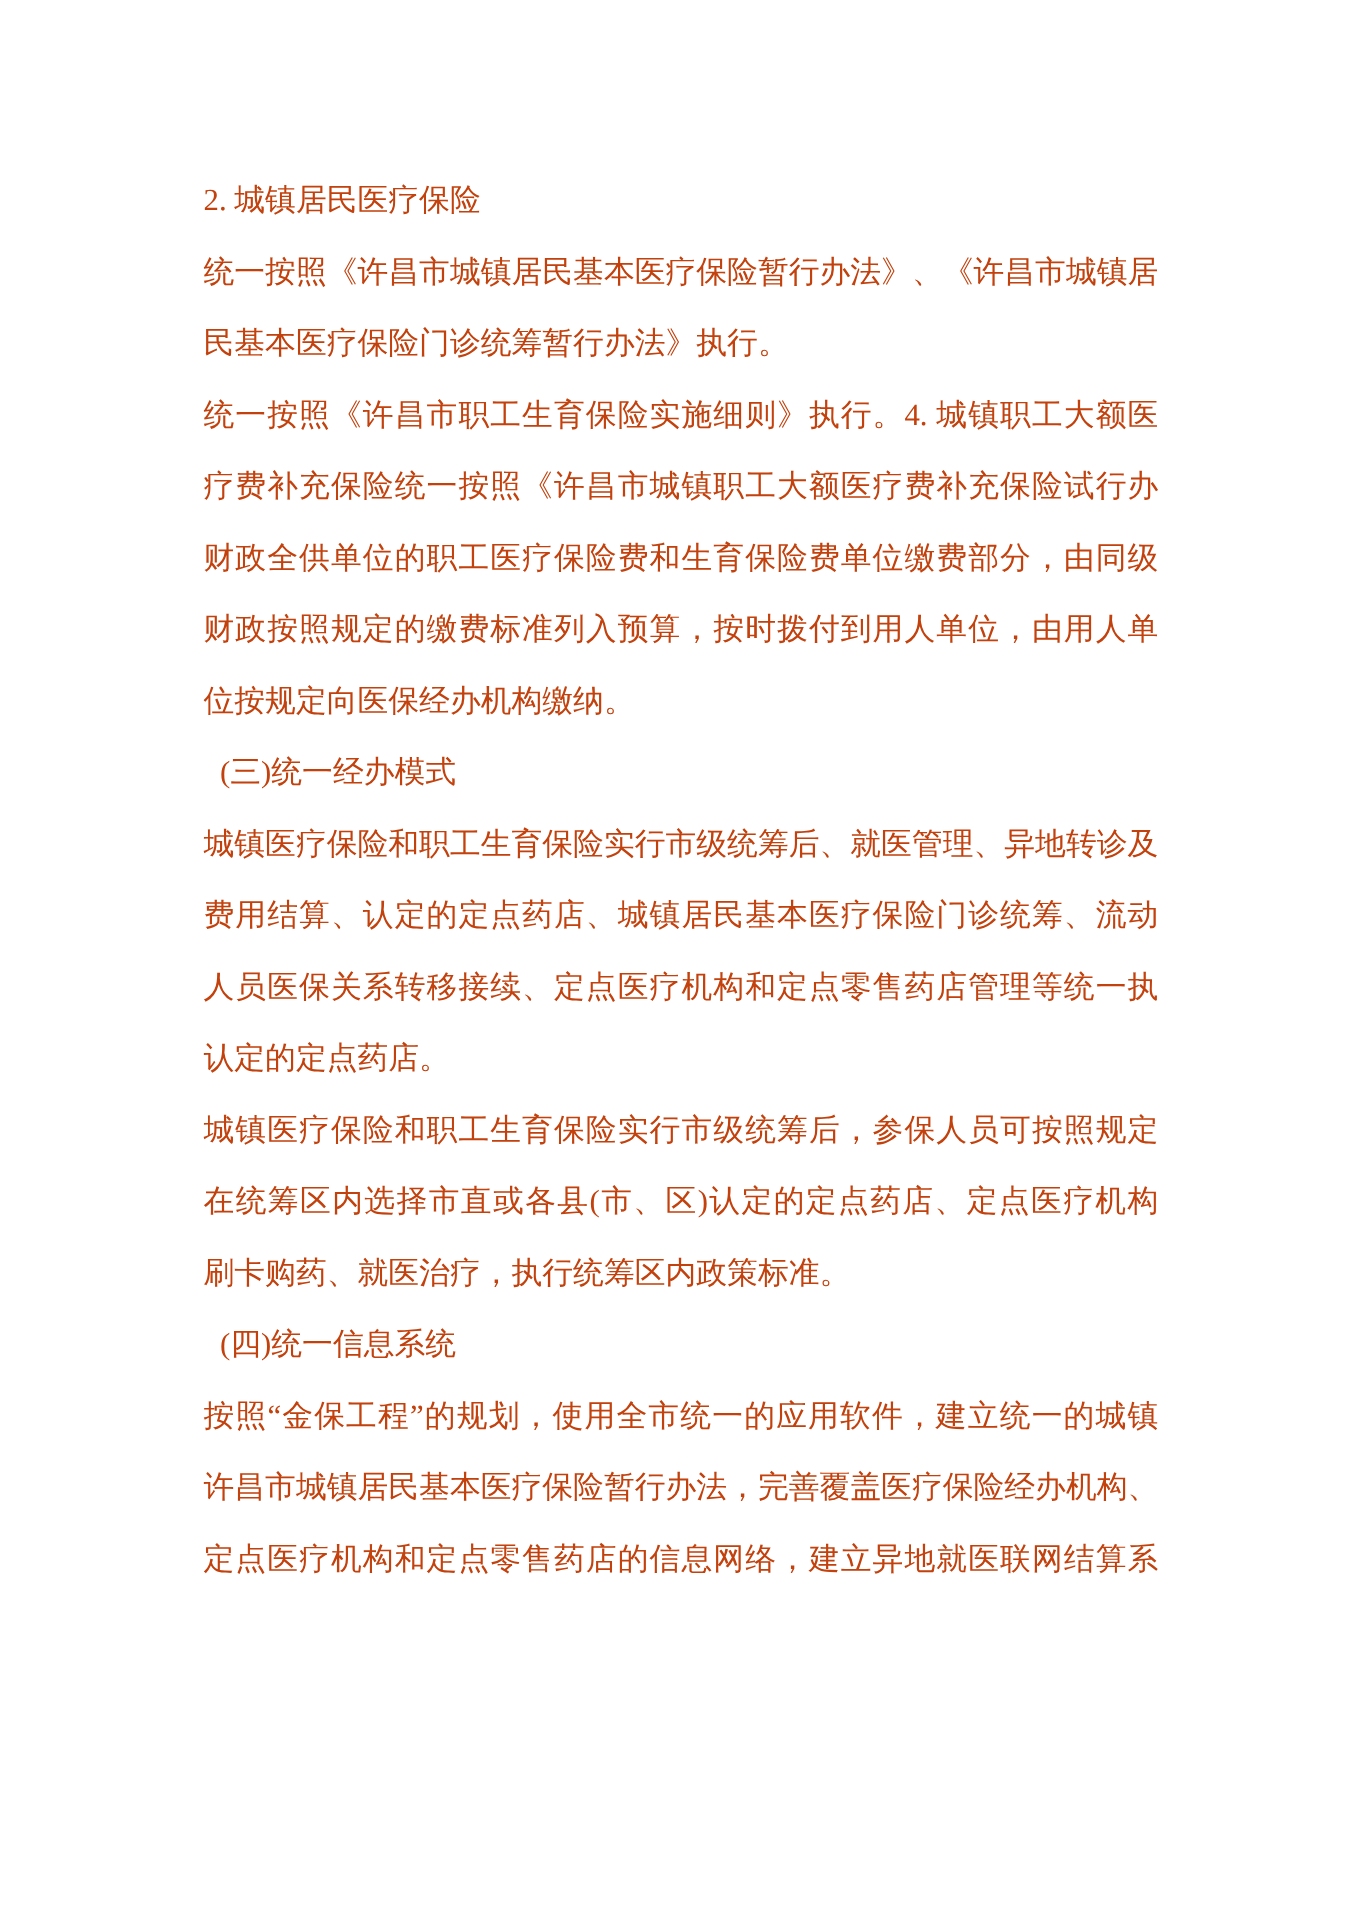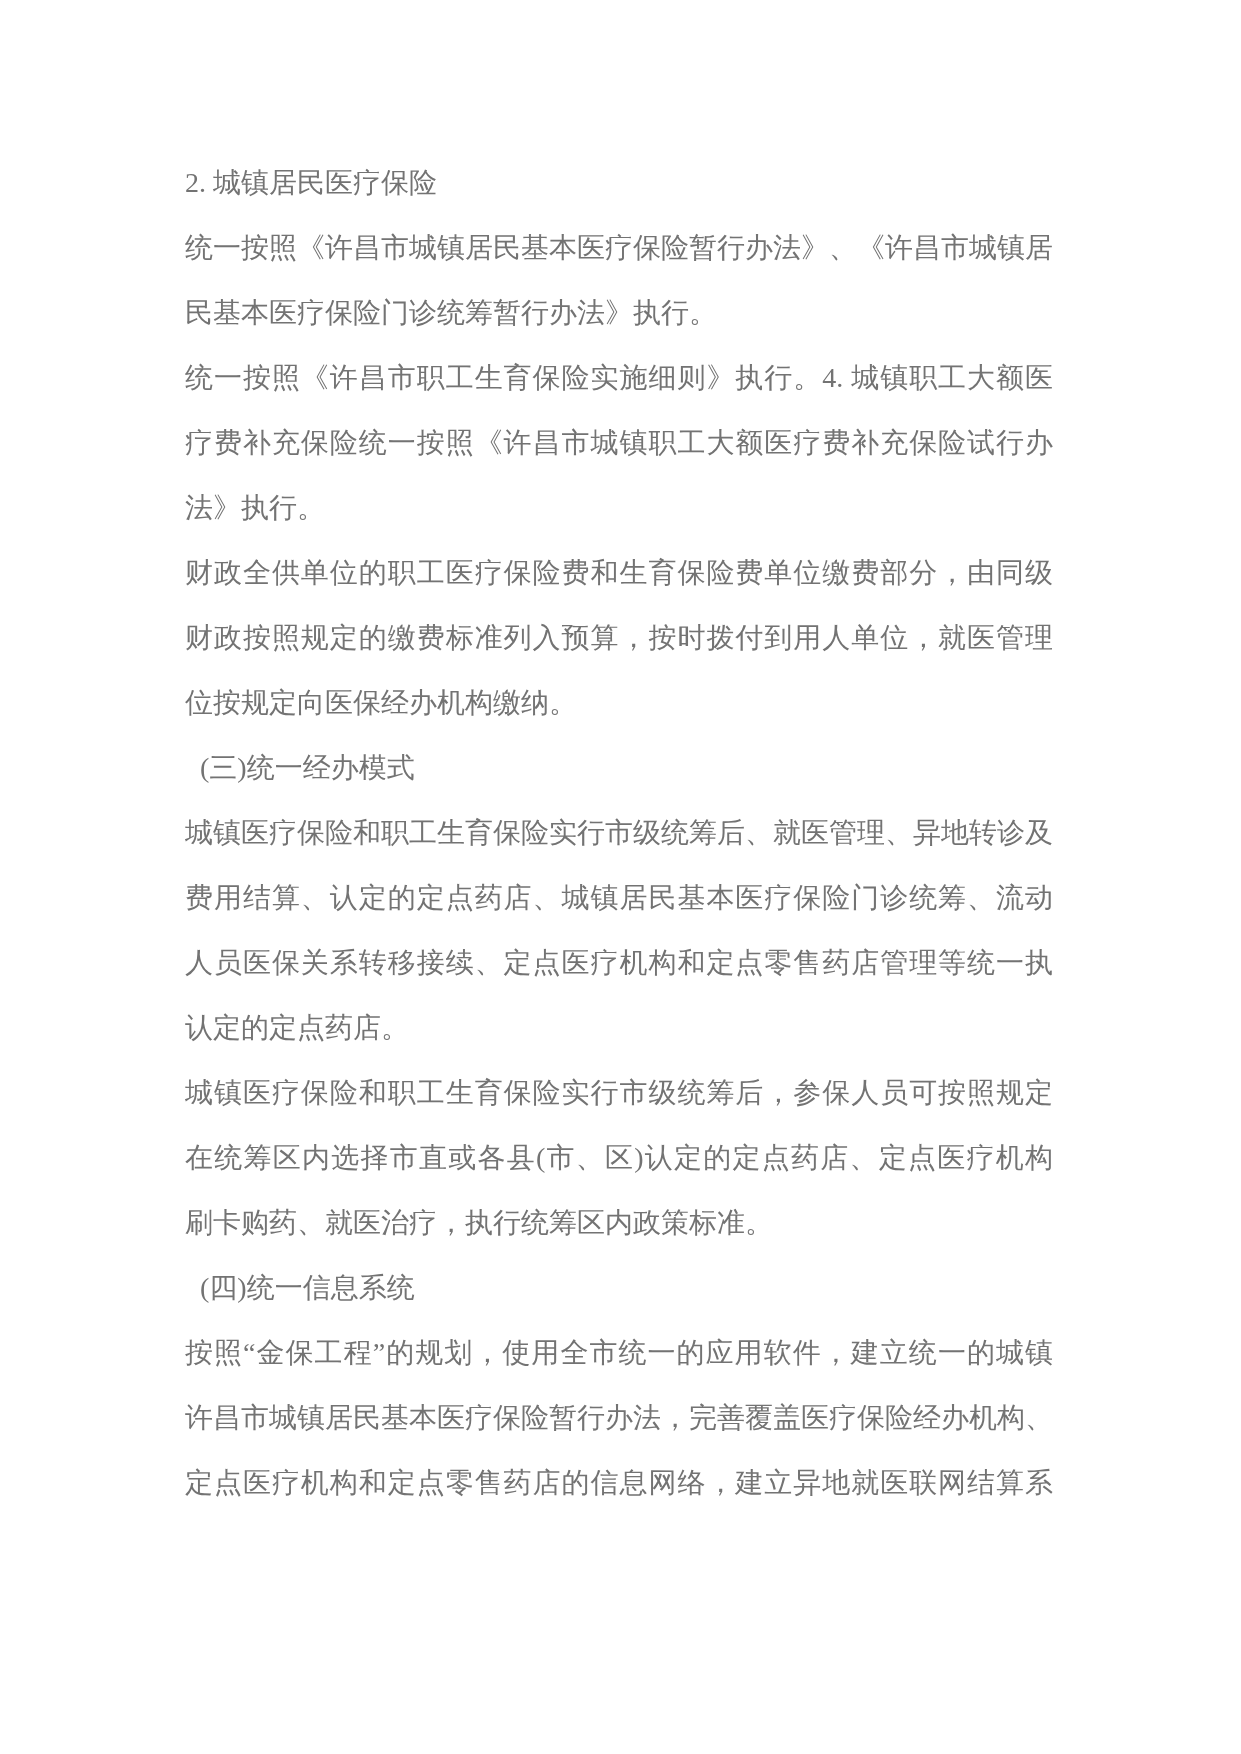--- a/index.html
+++ b/index.html
@@ -39,29 +39,28 @@
   }
   .text-line.indent {
     padding-left: 15px;
     font-family: Liberation Serif, serif;
   }
 </style>
 </head>
 <body>
 
 <div class="page" style="background: rgb(255, 255, 255);">
-  <div class="text-block" style="color: #737373;">
+  <div class="text-block" style="color: #c2410c;">
       <div class="text-line left">2. 城镇居民医疗保险</div>
       <div class="text-line justify">统一按照《许昌市城镇居民基本医疗保险暂行办法》、《许昌市城镇居</div>
       <div class="text-line left">民基本医疗保险门诊统筹暂行办法》执行。</div>
       <div class="text-line justify">统一按照《许昌市职工生育保险实施细则》执行。4. 城镇职工大额医</div>
       <div class="text-line justify">疗费补充保险统一按照《许昌市城镇职工大额医疗费补充保险试行办</div>
-      <div class="text-line left">法》执行。</div>
       <div class="text-line justify">财政全供单位的职工医疗保险费和生育保险费单位缴费部分，由同级</div>
-      <div class="text-line justify">财政按照规定的缴费标准列入预算，按时拨付到用人单位，就医管理</div>
+      <div class="text-line justify">财政按照规定的缴费标准列入预算，按时拨付到用人单位，由用人单</div>
       <div class="text-line left">位按规定向医保经办机构缴纳。</div>
       <div class="text-line left indent">(三)统一经办模式</div>
       <div class="text-line justify">城镇医疗保险和职工生育保险实行市级统筹后、就医管理、异地转诊及</div>
       <div class="text-line justify">费用结算、认定的定点药店、城镇居民基本医疗保险门诊统筹、流动</div>
       <div class="text-line justify">人员医保关系转移接续、定点医疗机构和定点零售药店管理等统一执</div>
       <div class="text-line left">认定的定点药店。</div>
       <div class="text-line justify">城镇医疗保险和职工生育保险实行市级统筹后，参保人员可按照规定</div>
       <div class="text-line justify">在统筹区内选择市直或各县(市、区)认定的定点药店、定点医疗机构</div>
       <div class="text-line left">刷卡购药、就医治疗，执行统筹区内政策标准。</div>
       <div class="text-line left indent">(四)统一信息系统</div>

